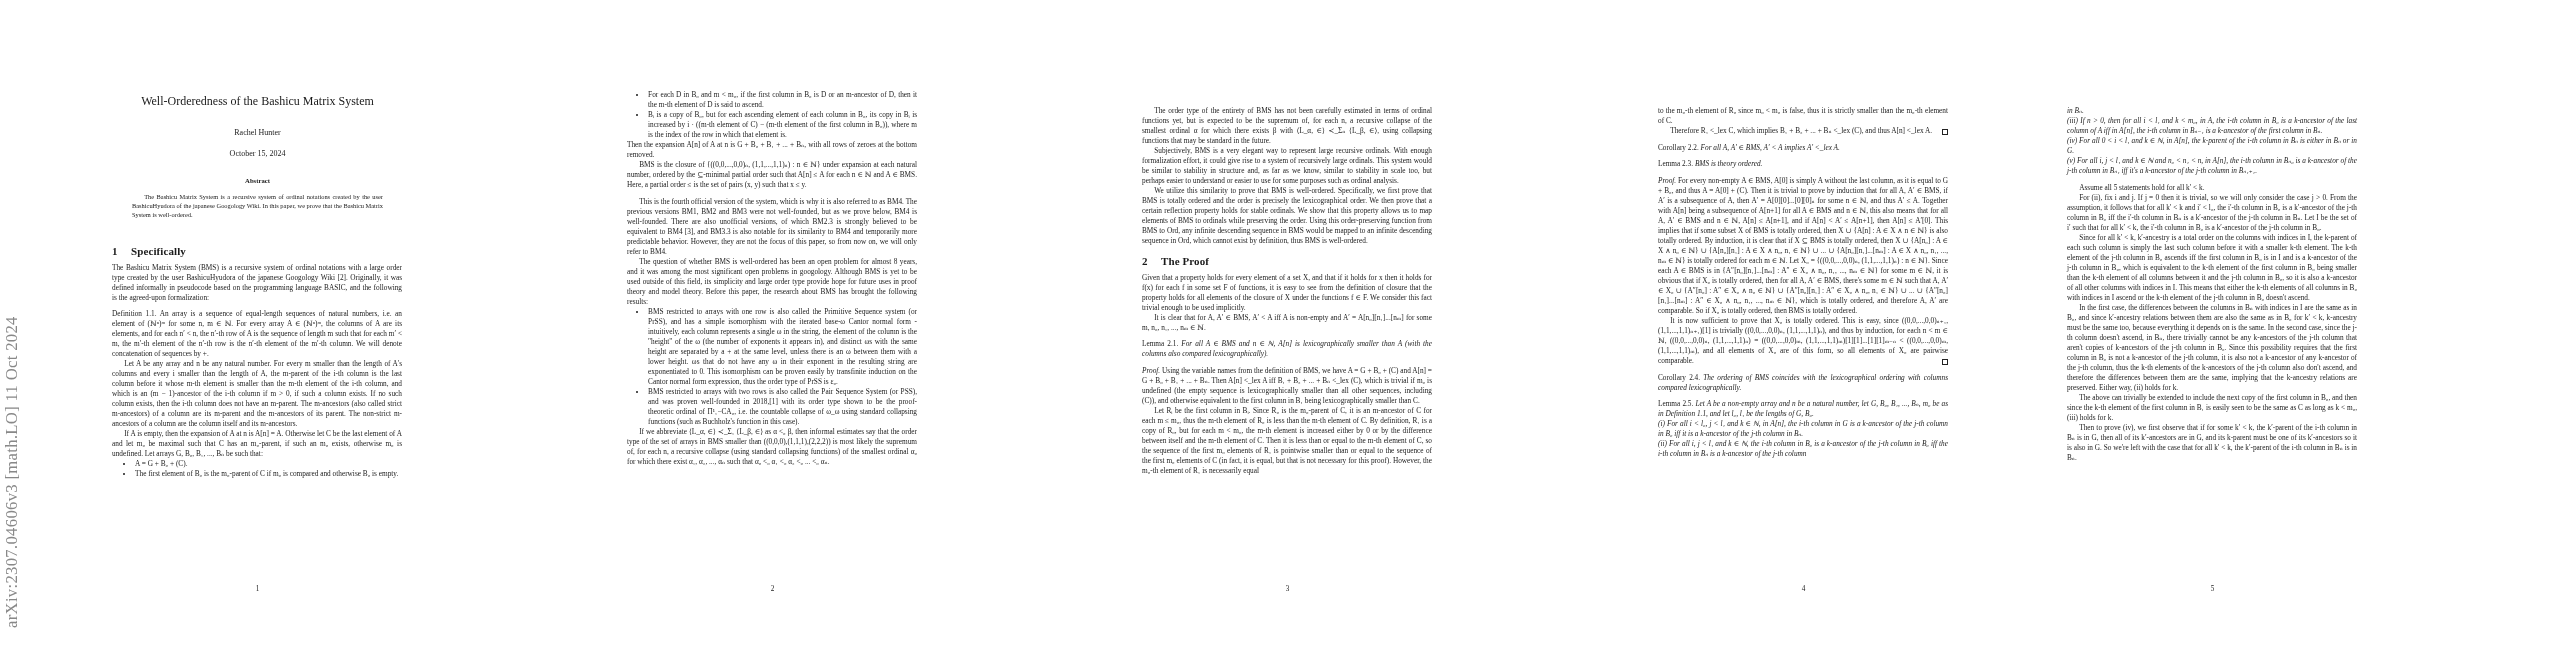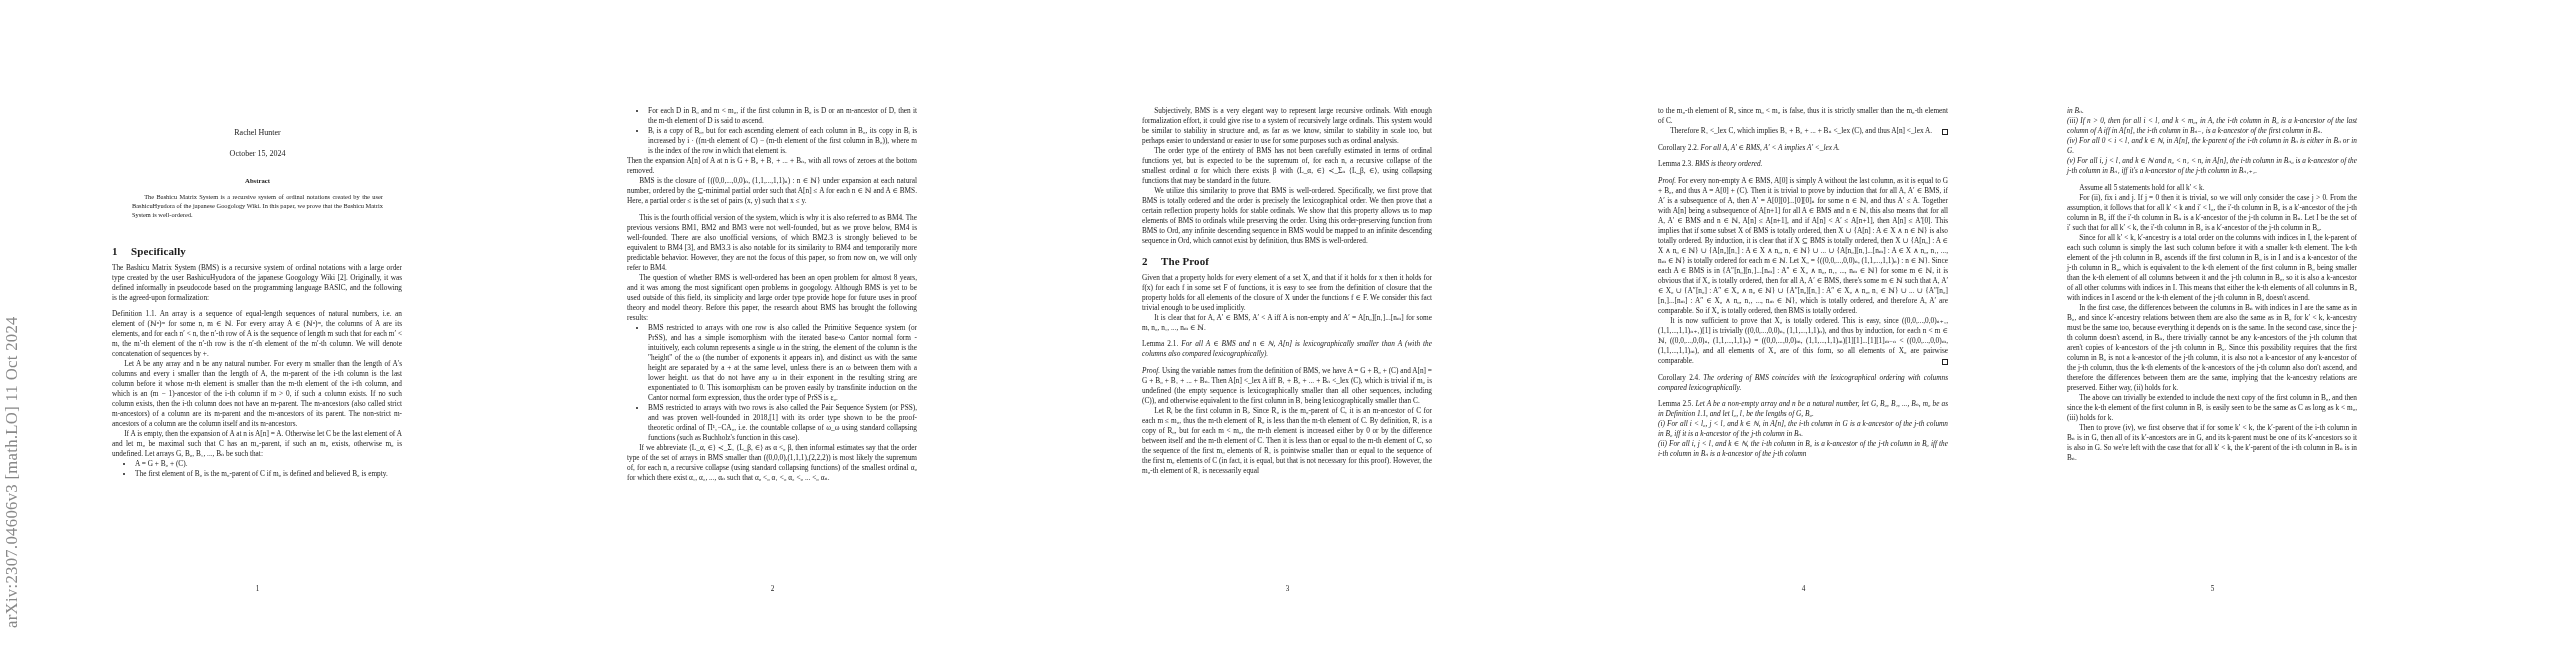--- a/index.html
+++ b/index.html
@@ -29,65 +29,66 @@
   .arxiv-stamp span { position:absolute; left:2.8px; top:628px; transform-origin:0 0; transform:rotate(-90deg);
                       font-size:16.7px; color:#888888; white-space:nowrap; letter-spacing:0.3px; }
 </style>
 </head>
 <body>
 
 <div class="page" style="left:0px;">
   <div class="arxiv-stamp">
     <span>arXiv:2307.04606v3  [math.LO]  11 Oct 2024</span>
   </div>
+  <div class="title-block title">Well-Orderedness of the Bashicu Matrix System</div>
   <div class="title-block author">Rachel Hunter</div>
   <div class="title-block date">October 15, 2024</div>
   <div class="title-block abs-head">Abstract</div>
   <div class="abstract">
     <p>The Bashicu Matrix System is a recursive system of ordinal notations created by the user BashicuHyudora of the japanese Googology Wiki. In this paper, we prove that the Bashicu Matrix System is well-ordered.</p>
   </div>
   <div class="col" style="left:112px; top:236px; width:290px;">
     <h2><span class="num">1</span><span>Specifically</span></h2>
     <p class="noind">The Bashicu Matrix System (BMS) is a recursive system of ordinal notations with a large order type created by the user BashicuHyudora of the japanese Googology Wiki [2]. Originally, it was defined informally in pseudocode based on the programming language BASIC, and the following is the agreed-upon formalization:</p>
     <div class="gap"></div>
     <p class="noind"><span class="thm-head">Definition 1.1.</span> <span>An array is a sequence of equal-length sequences of natural numbers, i.e. an element of (ℕⁿ)ᵐ for some n, m ∈ ℕ. For every array A ∈ (ℕⁿ)ᵐ, the columns of A are its elements, and for each n′ &lt; n, the n′-th row of A is the sequence of length m such that for each m′ &lt; m, the m′-th element of the n′-th row is the n′-th element of the m′-th column. We will denote concatenation of sequences by +.</span></p>
     <p>Let A be any array and n be any natural number. For every m smaller than the length of A's columns and every i smaller than the length of A, the m-parent of the i-th column is the last column before it whose m-th element is smaller than the m-th element of the i-th column, and which is an (m − 1)-ancestor of the i-th column if m &gt; 0, if such a column exists. If no such column exists, then the i-th column does not have an m-parent. The m-ancestors (also called strict m-ancestors) of a column are its m-parent and the m-ancestors of its parent. The non-strict m-ancestors of a column are the column itself and its m-ancestors.</p>
     <p>If A is empty, then the expansion of A at n is A[n] = A. Otherwise let C be the last element of A and let m₀ be maximal such that C has an m₀-parent, if such an m₀ exists, otherwise m₀ is undefined. Let arrays G, B₀, B₁, ..., Bₙ be such that:</p>
     <ul>
       <li>A = G + B₀ + (C).</li>
-      <li>The first element of B₀ is the m₀-parent of C if m₀ is defined and believed B₀ is empty.</li>
+      <li>The first element of B₀ is the m₀-parent of C if m₀ is compared and otherwise B₀ is empty.</li>
     </ul>
   </div>
   <div class="pagenum" style="top:585px;">1</div>
 </div>
 
 <div class="page" style="left:515px;">
-  <div class="col" style="left:112px; top:106px; width:290px;">
+  <div class="col" style="left:112px; top:90px; width:290px;">
     <ul style="padding-left:20px;">
       <li>For each D in B₀ and m &lt; m₀, if the first column in B₀ is D or an m-ancestor of D, then it the m-th element of D is said to ascend.</li>
       <li>Bᵢ is a copy of B₀, but for each ascending element of each column in B₀, its copy in Bᵢ is increased by i · ((m-th element of C) − (m-th element of the first column in B₀)), where m is the index of the row in which that element is.</li>
     </ul>
     <p class="noind">Then the expansion A[n] of A at n is G + B₀ + B₁ + ... + Bₙ, with all rows of zeroes at the bottom removed.</p>
     <p>BMS is the closure of {((0,0,...,0,0)ₙ, (1,1,...,1,1)ₙ) : n ∈ ℕ} under expansion at each natural number, ordered by the ⊆-minimal partial order such that A[n] ≤ A for each n ∈ ℕ and A ∈ BMS. Here, a partial order ≤ is the set of pairs (x, y) such that x ≤ y.</p>
     <div class="gap"></div>
     <p>This is the fourth official version of the system, which is why it is also referred to as BM4. The previous versions BM1, BM2 and BM3 were not well-founded, but as we prove below, BM4 is well-founded. There are also unofficial versions, of which BM2.3 is strongly believed to be equivalent to BM4 [3], and BM3.3 is also notable for its similarity to BM4 and temporarily more predictable behavior. However, they are not the focus of this paper, so from now on, we will only refer to BM4.</p>
     <p>The question of whether BMS is well-ordered has been an open problem for almost 8 years, and it was among the most significant open problems in googology. Although BMS is yet to be used outside of this field, its simplicity and large order type provide hope for future uses in proof theory and model theory. Before this paper, the research about BMS has brought the following results:</p>
     <ul style="padding-left:20px;">
       <li>BMS restricted to arrays with one row is also called the Primitive Sequence system (or PrSS), and has a simple isomorphism with the iterated base-ω Cantor normal form - intuitively, each column represents a single ω in the string, the element of the column is the "height" of the ω (the number of exponents it appears in), and distinct ωs with the same height are separated by a + at the same level, unless there is an ω between them with a lower height. ωs that do not have any ω in their exponent in the resulting string are exponentiated to 0. This isomorphism can be proven easily by transfinite induction on the Cantor normal form expression, thus the order type of PrSS is ε₀.</li>
       <li>BMS restricted to arrays with two rows is also called the Pair Sequence System (or PSS), and was proven well-founded in 2018,[1] with its order type shown to be the proof-theoretic ordinal of Π¹₁−CA₀, i.e. the countable collapse of ω_ω using standard collapsing functions (such as Buchholz's function in this case).</li>
     </ul>
     <p>If we abbreviate ⟨L_α, ∈⟩ ≺_Σ₁ ⟨L_β, ∈⟩ as α &lt;₀ β, then informal estimates say that the order type of the set of arrays in BMS smaller than ((0,0,0),(1,1,1),(2,2,2)) is most likely the supremum of, for each n, a recursive collapse (using standard collapsing functions) of the smallest ordinal α₀ for which there exist α₁, α₂, ..., αₙ such that α₀ &lt;₀ α₁ &lt;₀ α₂ &lt;₀ ... &lt;₀ αₙ.</p>
   </div>
   <div class="pagenum" style="top:585px;">2</div>
 </div>
 
 <div class="page" style="left:1030px;">
   <div class="col" style="left:112px; top:106px; width:290px;">
+    <p>The order type of the entirety of BMS has not been carefully estimated in terms of ordinal functions yet, but is expected to be the supremum of, for each n, a recursive collapse of the smallest ordinal α for which there exists β with ⟨L_α, ∈⟩ ≺_Σₙ ⟨L_β, ∈⟩, using collapsing functions that may be standard in the future.</p>
     <p>Subjectively, BMS is a very elegant way to represent large recursive ordinals. With enough formalization effort, it could give rise to a system of recursively large ordinals. This system would be similar to stability in structure and, as far as we know, similar to stability in scale too, but perhaps easier to understand or easier to use for some purposes such as ordinal analysis.</p>
-    <p>The order type of the entirety of BMS has not been carefully estimated in terms of ordinal functions yet, but is expected to be the supremum of, for each n, a recursive collapse of the smallest ordinal α for which there exists β with ⟨L_α, ∈⟩ ≺_Σₙ ⟨L_β, ∈⟩, using collapsing functions that may be standard in the future.</p>
     <p>We utilize this similarity to prove that BMS is well-ordered. Specifically, we first prove that BMS is totally ordered and the order is precisely the lexicographical order. We then prove that a certain reflection property holds for stable ordinals. We show that this property allows us to map elements of BMS to ordinals while preserving the order. Using this order-preserving function from BMS to Ord, any infinite descending sequence in BMS would be mapped to an infinite descending sequence in Ord, which cannot exist by definition, thus BMS is well-ordered.</p>
     <h2><span class="num">2</span><span>The Proof</span></h2>
     <p class="noind">Given that a property holds for every element of a set X, and that if it holds for x then it holds for f(x) for each f in some set F of functions, it is easy to see from the definition of closure that the property holds for all elements of the closure of X under the functions f ∈ F. We consider this fact trivial enough to be used implicitly.</p>
     <p>It is clear that for A, A′ ∈ BMS, A′ &lt; A iff A is non-empty and A′ = A[n₀][n₁]...[nₘ] for some m, n₀, n₁, ..., nₘ ∈ ℕ.</p>
     <div class="gap"></div>
     <p class="noind"><span class="thm-head">Lemma 2.1.</span> <span class="it">For all A ∈ BMS and n ∈ ℕ, A[n] is lexicographically smaller than A (with the columns also compared lexicographically).</span></p>
     <div class="gap"></div>
     <p class="noind"><span class="it">Proof.</span> <span>Using the variable names from the definition of BMS, we have A = G + B₀ + (C) and A[n] = G + B₀ + B₁ + ... + Bₙ. Then A[n] &lt;_lex A iff B₁ + B₂ + ... + Bₙ &lt;_lex (C), which is trivial if m₀ is undefined (the empty sequence is lexicographically smaller than all other sequences, including (C)), and otherwise equivalent to the first column in B₁ being lexicographically smaller than C.</span></p>
     <p>Let Rᵢ be the first column in Bᵢ. Since R₀ is the m₀-parent of C, it is an m-ancestor of C for each m ≤ m₀, thus the m-th element of R₀ is less than the m-th element of C. By definition, R₁ is a copy of R₀, but for each m &lt; m₀, the m-th element is increased either by 0 or by the difference between itself and the m-th element of C. Then it is less than or equal to the m-th element of C, so the sequence of the first m₀ elements of R₁ is pointwise smaller than or equal to the sequence of the first m₀ elements of C (in fact, it is equal, but that is not necessary for this proof). However, the m₀-th element of R₁ is necessarily equal</p>
   </div>

